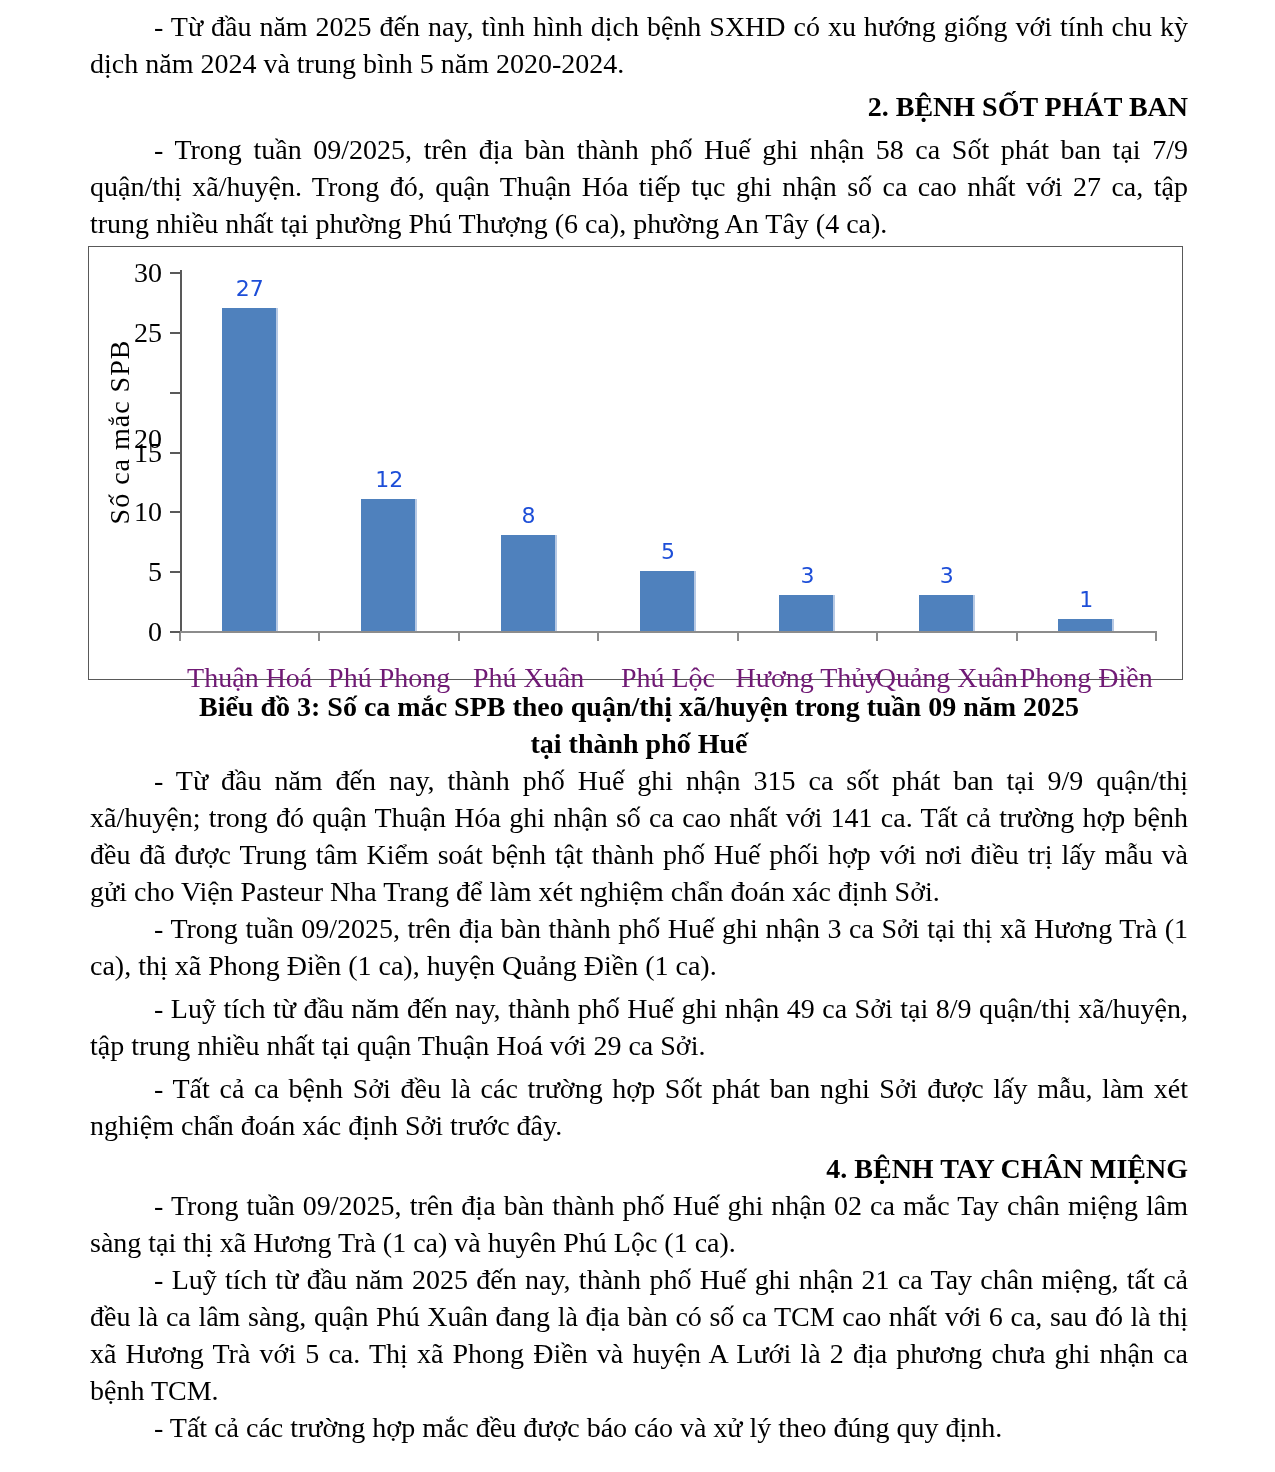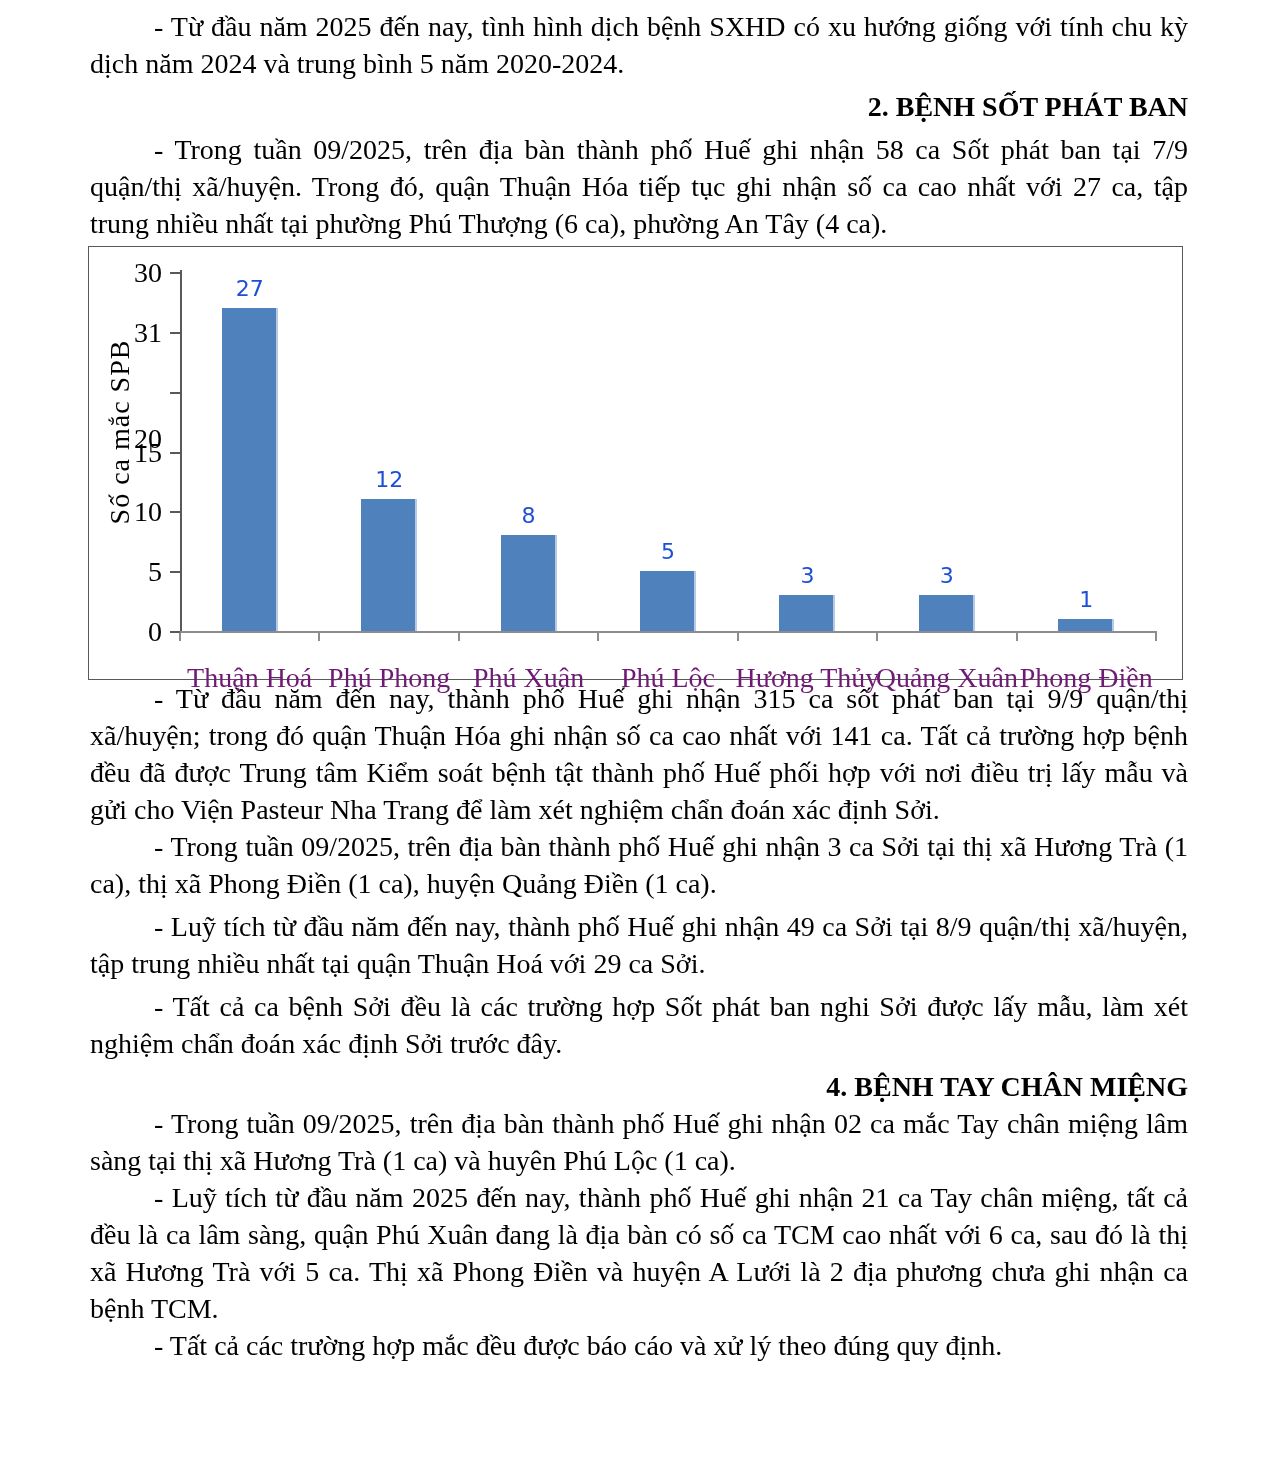--- a/index.html
+++ b/index.html
@@ -90,21 +90,21 @@
         <div class="y-tick-label" style="left: 13px; top: 371px;">0</div>
         <div class="y-tick" style="left: 81px; top: 324.167px;"></div>
         <div class="y-tick-label" style="left: 13px; top: 311.167px;">5</div>
         <div class="y-tick" style="left: 81px; top: 264.333px;"></div>
         <div class="y-tick-label" style="left: 13px; top: 251.333px;">10</div>
         <div class="y-tick" style="left: 81px; top: 204.5px;"></div>
         <div class="y-tick-label" style="left: 13px; top: 191.5px;">15</div>
         <div class="y-tick" style="left: 81px; top: 144.667px;"></div>
         <div class="y-tick-label" style="left: 13px; top: 131.667px; margin-top: 46px;">20</div>
         <div class="y-tick" style="left: 81px; top: 84.8333px;"></div>
-        <div class="y-tick-label" style="left: 13px; top: 71.8333px;">31</div>
+        <div class="y-tick-label" style="left: 13px; top: 71.8333px;">25</div>
         <div class="y-tick" style="left: 81px; top: 25px;"></div>
         <div class="y-tick-label" style="left: 13px; top: 12px;">30</div>
         <div class="x-tick" style="left: 90px; top: 386px;"></div>
         <div class="x-tick" style="left: 229.429px; top: 386px;"></div>
         <div class="x-tick" style="left: 368.857px; top: 386px;"></div>
         <div class="x-tick" style="left: 508.286px; top: 386px;"></div>
         <div class="x-tick" style="left: 647.714px; top: 386px;"></div>
         <div class="x-tick" style="left: 787.143px; top: 386px;"></div>
         <div class="x-tick" style="left: 926.571px; top: 386px;"></div>
         <div class="x-tick" style="left: 1066px; top: 386px;"></div>
@@ -125,20 +125,21 @@
         <div class="cat-label" style="left: 633.429px; top: 400px;">Hương Thủy</div>
         <div class="bar" style="left: 829.857px; top: 348.1px; width: 56px; height: 35.9px; background: rgb(79, 129, 189);"></div>
         <div class="bar-value-label" style="left: 812.857px; top: 316.1px;">3</div>
         <div class="cat-label" style="left: 772.857px; top: 400px;">Quảng Xuân</div>
         <div class="bar" style="left: 969.286px; top: 372.033px; width: 56px; height: 11.9667px; background: rgb(79, 129, 189);"></div>
         <div class="bar-value-label" style="left: 952.286px; top: 340.033px;">1</div>
         <div class="cat-label" style="left: 912.286px; top: 400px;">Phong Điền</div>
       </div>
   </figure>
 
+  <p class="chart-caption"><span>Biểu đồ 3: Số ca mắc SPB theo quận/thị xã/huyện trong tuần 09 năm 2025</span><br><span>tại thành phố Huế</span></p>
 
   <p class="body-par">- Từ đầu năm đến nay, thành phố Huế ghi nhận 315 ca sốt phát ban tại 9/9 quận/thị xã/huyện; trong đó quận Thuận Hóa ghi nhận số ca cao nhất với 141 ca. Tất cả trường hợp bệnh đều đã được Trung tâm Kiểm soát bệnh tật thành phố Huế phối hợp với nơi điều trị lấy mẫu và gửi cho Viện Pasteur Nha Trang để làm xét nghiệm chẩn đoán xác định Sởi.</p>
 
 
   <p class="body-par">- Trong tuần 09/2025, trên địa bàn thành phố Huế ghi nhận 3 ca Sởi tại thị xã Hương Trà (1 ca), thị xã Phong Điền (1 ca), huyện Quảng Điền (1 ca).</p>
 
   <p class="body-par gap-before">- Luỹ tích từ đầu năm đến nay, thành phố Huế ghi nhận 49 ca Sởi tại 8/9 quận/thị xã/huyện, tập trung nhiều nhất tại quận Thuận Hoá với 29 ca Sởi.</p>
 
   <p class="body-par gap-before">- Tất cả ca bệnh Sởi đều là các trường hợp Sốt phát ban nghi Sởi được lấy mẫu, làm xét nghiệm chẩn đoán xác định Sởi trước đây.</p>
 

